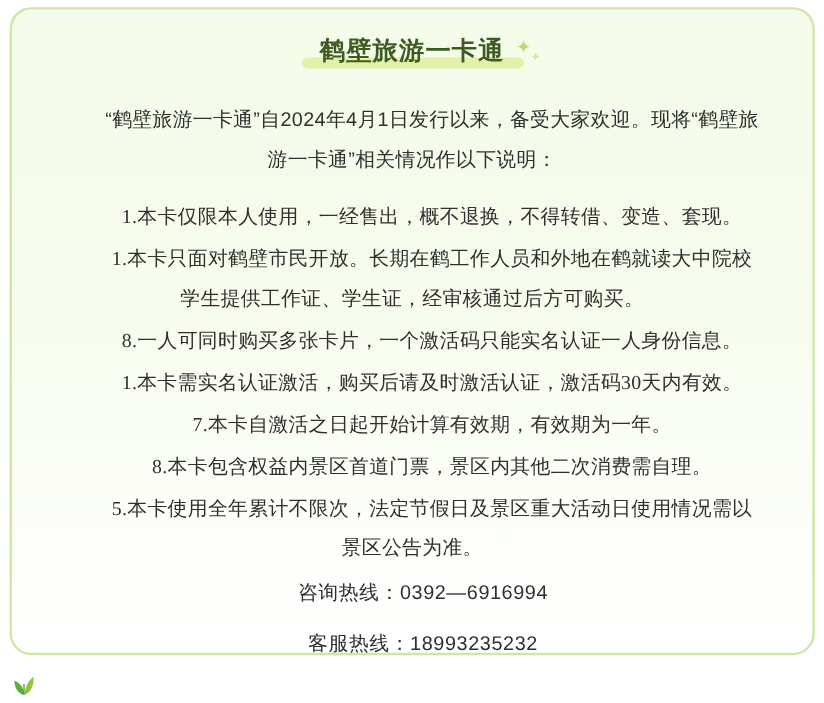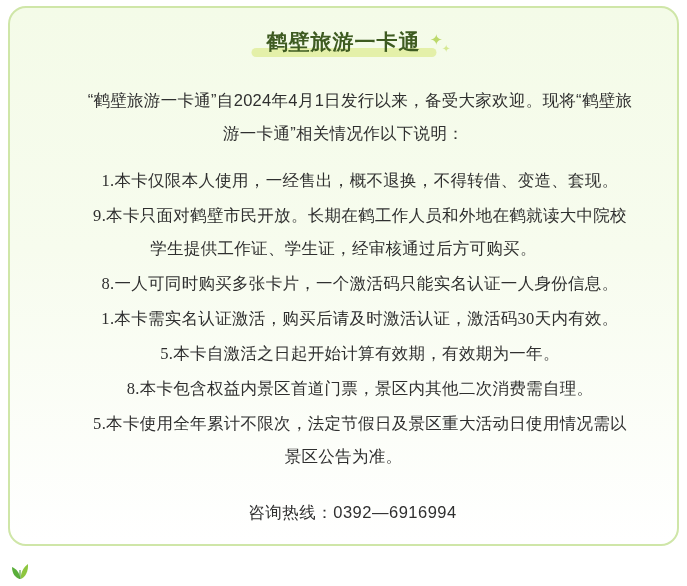--- a/index.html
+++ b/index.html
@@ -84,21 +84,21 @@
     margin: 0;
     padding: 0;
     list-style: none;
     font-family: Liberation Serif, serif;
   }
   .list li {
     text-indent: 2em;
     margin: 0 0 2px 0;
   }
   .hotlines {
-    margin-top: 23px;
+    margin-top: 5px;
     padding-left: 18px;
   }
   .hotline {
     margin: 0 0 10px 0;
     font-size: 16.5px;
     color: #2f2f2f;
     letter-spacing: 0.5px;
   }
   .footer {
     position: absolute;
@@ -136,24 +136,24 @@
       <span class="title-text">鹤壁旅游一卡通</span>
       <span class="sparkle s1">✦</span>
       <span class="sparkle s2">✦</span>
     </div>
 
     <div class="body">
       <p class="para">“鹤壁旅游一卡通”自2024年4月1日发行以来，备受大家欢迎。现将“鹤壁旅游一卡通”相关情况作以下说明：</p>
 
       <ul class="list">
         <li>1.本卡仅限本人使用，一经售出，概不退换，不得转借、变造、套现。</li>
-        <li>9.本卡只面对鹤壁市民开放。长期在鹤工作人员和外地在鹤就读大中院校学生提供工作证、学生证，经审核通过后方可购买。</li>
+        <li>1.本卡只面对鹤壁市民开放。长期在鹤工作人员和外地在鹤就读大中院校学生提供工作证、学生证，经审核通过后方可购买。</li>
         <li>8.一人可同时购买多张卡片，一个激活码只能实名认证一人身份信息。</li>
         <li>1.本卡需实名认证激活，购买后请及时激活认证，激活码30天内有效。</li>
-        <li>5.本卡自激活之日起开始计算有效期，有效期为一年。</li>
+        <li>7.本卡自激活之日起开始计算有效期，有效期为一年。</li>
         <li>8.本卡包含权益内景区首道门票，景区内其他二次消费需自理。</li>
         <li>5.本卡使用全年累计不限次，法定节假日及景区重大活动日使用情况需以景区公告为准。</li>
       </ul>
 
       <div class="hotlines">
         <p class="hotline">咨询热线：0392—6916994</p>
         <p class="hotline">客服热线：18993235232</p>
       </div>
     </div>
 

